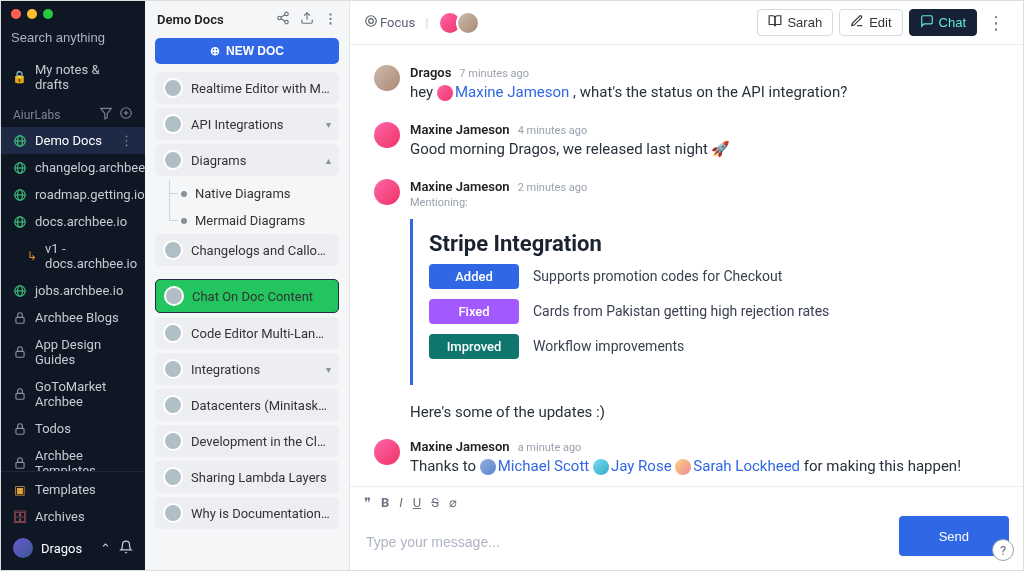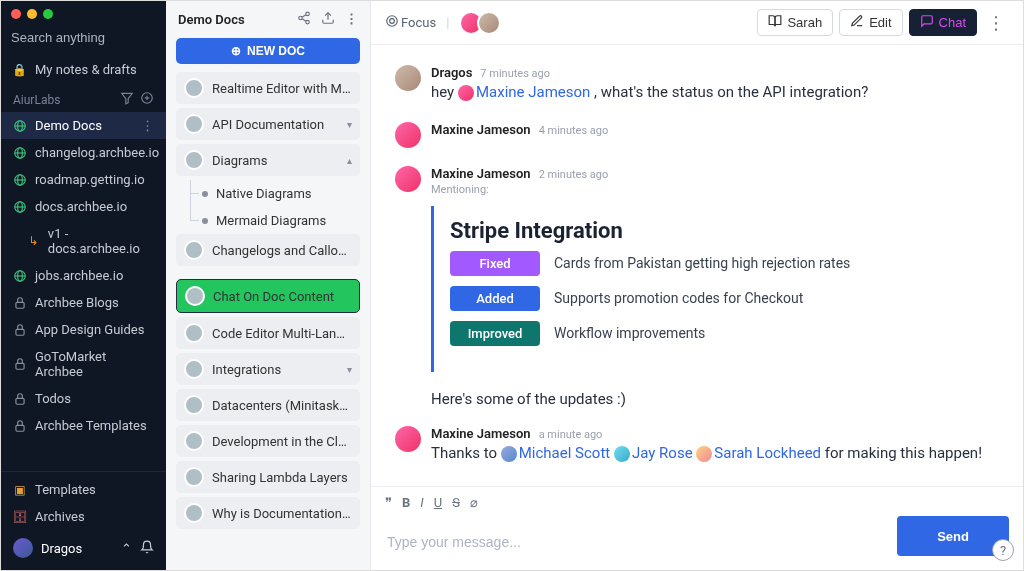--- a/index.html
+++ b/index.html
@@ -1,19 +1,19 @@
 <!DOCTYPE html>
 <html><head>
 <meta charset="utf-8">
 <style>
   * { box-sizing: border-box; margin: 0; padding: 0; }
   body { font-family: -apple-system, BlinkMacSystemFont, "Segoe UI", Roboto, Helvetica, Arial, sans-serif; font-size: 13px; color: #222; background: #fff; }
   .app { display: flex; width: 1024px; height: 571px; overflow: hidden; border: 1px solid #ddd; }
   
-  .sidebar { width: 165px; background: #0f1624; color: #c7cbd3; display: flex; flex-direction: column; flex-shrink: 0; }
+  .sidebar { width: 144px; background: #0f1624; color: #c7cbd3; display: flex; flex-direction: column; flex-shrink: 0; }
   .win-dots { display: flex; gap: 6px; padding: 8px 10px 4px; }
   .dot { width: 10px; height: 10px; border-radius: 50%; }
   .dot.red { background: #ff5f56; } .dot.yellow { background: #ffbd2e; } .dot.green { background: #27c93f; }
   .search { display: flex; align-items: center; padding: 6px 10px 10px; }
   .search input { flex: 1; background: transparent; border: none; color: #fff; font-size: 13px; outline: none; }
   .search input::placeholder { color: #aeb4c2; }
   .search .icon { color: #c7cbd3; }
   .nav-item { display: flex; align-items: center; gap: 8px; padding: 6px 12px; cursor: pointer; font-size: 13px; }
   .nav-item.active { background: #1e2a45; color: #fff; }
   .nav-item .icon { width: 14px; display: flex; justify-content: center; font-size: 12px; }
@@ -44,21 +44,21 @@
   .main { flex: 1; display: flex; flex-direction: column; min-width: 0; }
   .topbar { display: flex; align-items: center; justify-content: space-between; padding: 8px 14px; border-bottom: 1px solid #eceef2; }
   .topbar-left { display: flex; align-items: center; gap: 10px; color: #5b6373; }
   .topbar-left .focus { display: flex; align-items: center; gap: 2px; font-size: 13px; }
   .topbar-left .divider { color: #cfd3db; }
   .avatars { display: flex; }
   .avatars .av { width: 24px; height: 24px; border-radius: 50%; border: 2px solid #fff; margin-left: -6px; }
   .avatars .av:first-child { margin-left: 0; }
   .topbar-right { display: flex; align-items: center; gap: 6px; }
   .tb-btn { display: flex; align-items: center; gap: 5px; padding: 4px 10px; border: 1px solid #d6dae2; border-radius: 4px; background: #fff; font-size: 13px; color: #333; cursor: pointer; }
-  .tb-btn.primary { background: #172136; color: #d946ef; border-color: #172136; }
+  .tb-btn.primary { background: #172136; color: #5eead4; border-color: #172136; }
   .tb-more { color: #6b7280; padding: 0 4px; cursor: pointer; font-size: 18px; }
   
   .chat-body { flex: 1; overflow-y: auto; padding: 20px 24px 10px; }
   .msg { display: flex; gap: 10px; margin-bottom: 18px; }
   .msg .av { width: 26px; height: 26px; border-radius: 50%; flex-shrink: 0; }
   .msg-content { flex: 1; min-width: 0; }
   .msg-head { display: flex; align-items: baseline; gap: 8px; margin-bottom: 2px; }
   .msg-head .author { font-weight: 600; font-size: 13px; }
   .msg-head .time { font-size: 11px; color: #9aa1ad; }
   .msg-text { font-size: 15px; color: #29303d; line-height: 1.45; }
@@ -74,21 +74,21 @@
   .badge.improved { background: #0f766e; }
   .change-text { font-size: 14px; color: #3a4150; }
   .updates-line { margin: 12px 0 18px 36px; font-size: 15px; color: #29303d; }
   
   .composer { border-top: 1px solid #eceef2; padding: 8px 14px 14px; position: relative; }
   .fmt-row { display: flex; gap: 10px; color: #6b7280; font-size: 13px; margin-bottom: 6px; }
   .fmt-row span { cursor: pointer; }
   .compose-row { display: flex; gap: 10px; align-items: stretch; }
   .compose-input { flex: 1; border: none; outline: none; font-size: 14px; padding: 6px 2px; margin-top: 12px; }
   .compose-input::placeholder { color: #aeb4c2; }
-  .send-btn { background: #3067e5; color: #fff; border: none; border-radius: 4px; padding: 0 40px; font-size: 13px; cursor: pointer; font-weight: bold; }
+  .send-btn { background: #3067e5; color: #fff; border: none; border-radius: 4px; padding: 0 40px; font-size: 13px; cursor: pointer; }
   .corner-help { position: absolute; right: 10px; bottom: 10px; width: 22px; height: 22px; border-radius: 50%; border: 1.5px solid #9aa1ad; display:flex; align-items:center; justify-content:center; color:#6b7280; background:#fff; font-size:13px; cursor:pointer;}
   
   .g1 { background: linear-gradient(135deg,#f6a,#e36); }
   .g2 { background: linear-gradient(135deg,#9ad,#58c); }
   .g3 { background: linear-gradient(135deg,#ffd27f,#e89); }
   .g4 { background: linear-gradient(135deg,#7de,#3ac); }
   .g5 { background: linear-gradient(135deg,#cba,#a87); }
   .g6 { background: linear-gradient(135deg,#b8f,#86d); }
   .g7 { background: linear-gradient(135deg,#8e9,#4c7); }
   .icon-svg { width:14px; height:14px; }
@@ -290,21 +290,21 @@
       <span>⊕</span>
       <span>NEW DOC</span>
     </button>
     <div class="tree-scroll" id="tree-items">
         <div class="tree-item">
           <div class="avatar g1"></div>
           <span class="label">Realtime Editor with Markdown …</span>
         </div>
         <div class="tree-item">
           <div class="avatar g2"></div>
-          <span class="label">API Documentation</span>
+          <span class="label">API Integrations</span>
           <span class="chev">▾</span>
         </div>
         <div class="tree-item">
           <div class="avatar g3"></div>
           <span class="label">Diagrams</span>
           <span class="chev">▴</span>
         </div>
         <div class="tree-child">
           <span class="bullet"></span>
           <span>Native Diagrams</span>
@@ -401,39 +401,40 @@
             <div class="msg-text">hey <span class="mention-av g1"></span><span class="mention">Maxine Jameson</span> , what's the status on the API integration?</div>
           </div>
         </div>
         <div class="msg">
           <div class="av g1"></div>
           <div class="msg-content">
             <div class="msg-head">
               <span class="author">Maxine Jameson</span>
               <span class="time">4 minutes ago</span>
             </div>
+            <div class="msg-text">Good morning Dragos, we released last night 🚀</div>
           </div>
         </div>
         <div class="msg">
           <div class="av g1"></div>
           <div class="msg-content">
             <div class="msg-head">
               <span class="author">Maxine Jameson</span>
               <span class="time">2 minutes ago</span>
             </div>
             <div class="subnote">Mentioning:</div>
             <div class="card">
               <h2>Stripe Integration</h2>
               <div class="change-row">
+                <div class="badge added">Added</div>
+                <div class="change-text">Supports promotion codes for Checkout</div>
+              </div>
+              <div class="change-row">
                 <div class="badge fixed">Fixed</div>
                 <div class="change-text">Cards from Pakistan getting high rejection rates</div>
-              </div>
-              <div class="change-row">
-                <div class="badge added">Added</div>
-                <div class="change-text">Supports promotion codes for Checkout</div>
               </div>
               <div class="change-row">
                 <div class="badge improved">Improved</div>
                 <div class="change-text">Workflow improvements</div>
               </div>
             </div>
           </div>
         </div>
         <div class="updates-line">Here's some of the updates :)</div>
         <div class="msg">

